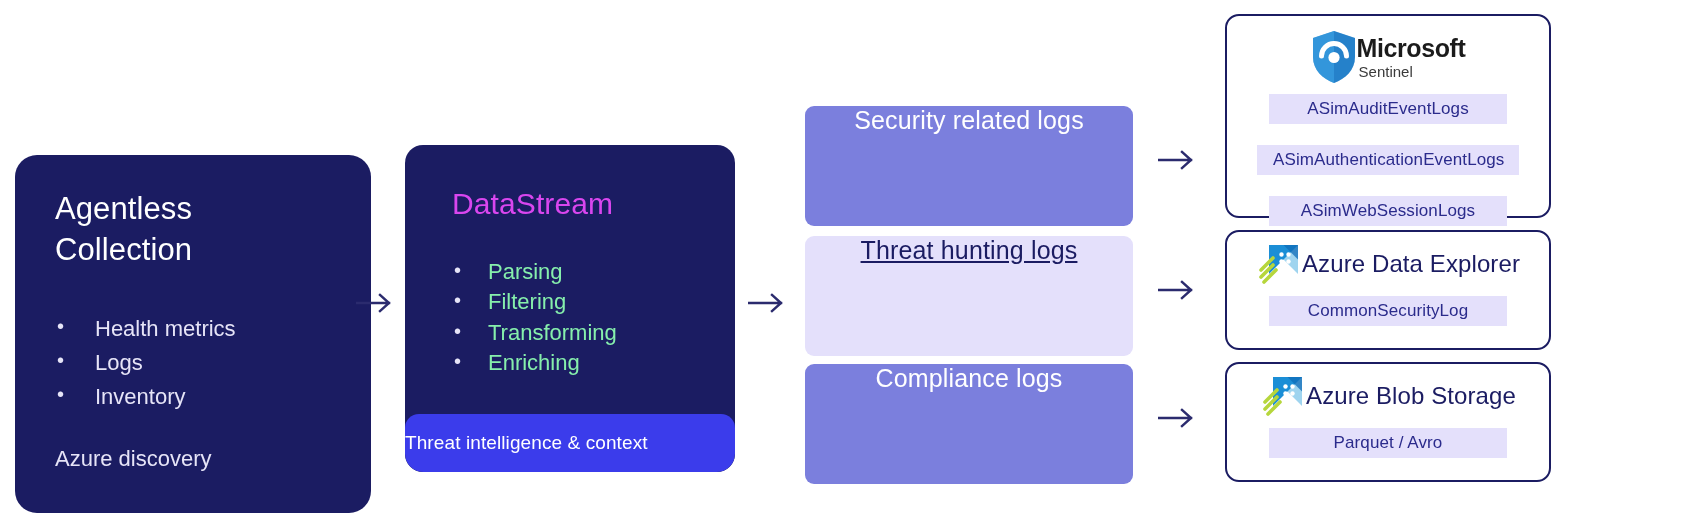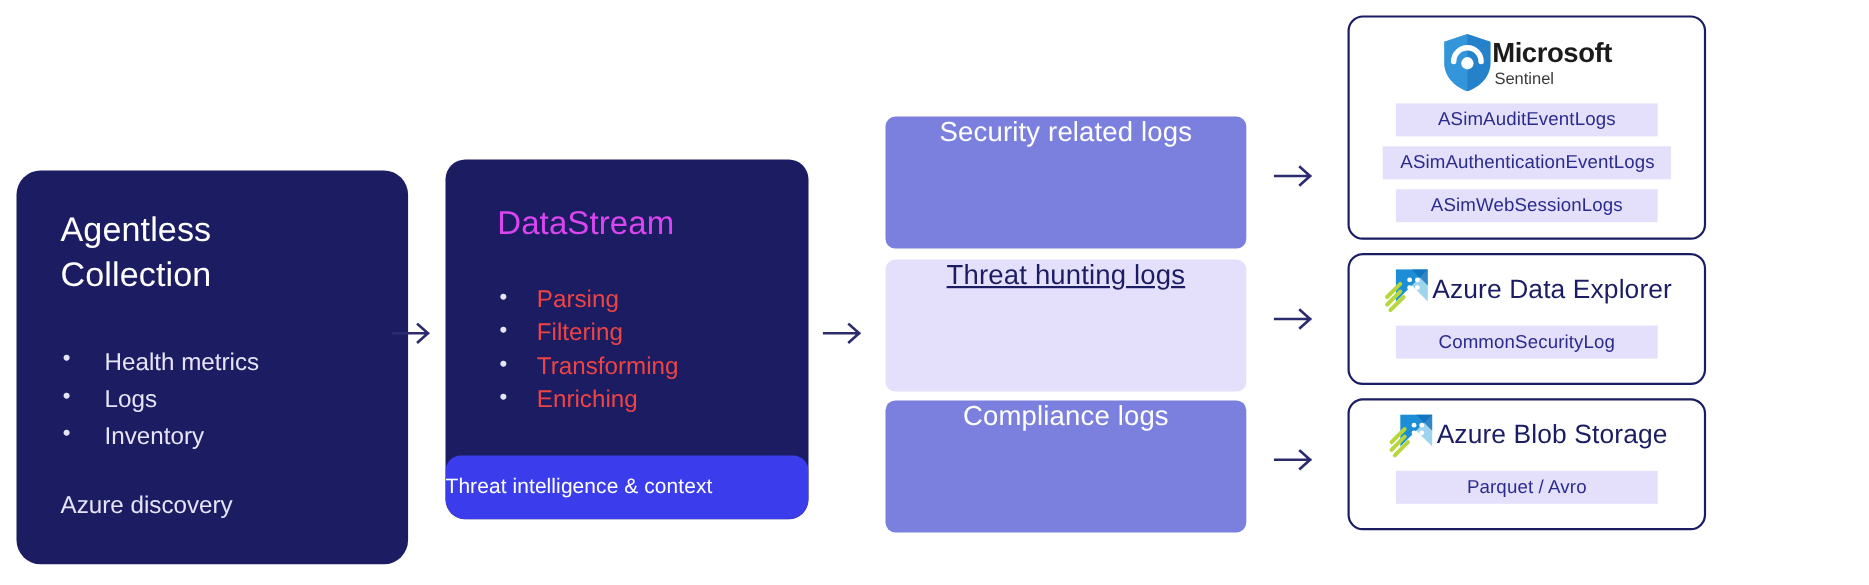--- a/index.html
+++ b/index.html
@@ -102,21 +102,21 @@
     font-size: 30px;
     font-weight: 400;
     letter-spacing: 0.1px;
   }
   .datastream-bullets {
     list-style: none;
     margin: 38px 0 0 0;
     padding: 0;
   }
   .datastream-bullets li {
-    color: #ef4444;
+    color: #86efac;
     font-size: 22px;
     line-height: 1.2;
     padding-left: 36px;
     position: relative;
     margin-bottom: 4px;
   }
   .datastream-bullets li::before {
     content: "\2022";
     position: absolute;
     left: 2px;
@@ -207,21 +207,21 @@
     color: #3a3a3a;
     margin-top: 3px;
     margin-left: 2px;
   }
 
   .dest-tags {
     padding: 0 12px;
     display: flex;
     flex-direction: column;
     align-items: center;
-    gap: 9px;
+    gap: 21px;
   }
   .dest-tag {
     background: #e4e0fb;
     color: #2b2b8c;
     font-size: 17px;
     letter-spacing: 0.1px;
     text-align: center;
     padding: 5px 16px;
     width: 238px;
     box-sizing: border-box;

